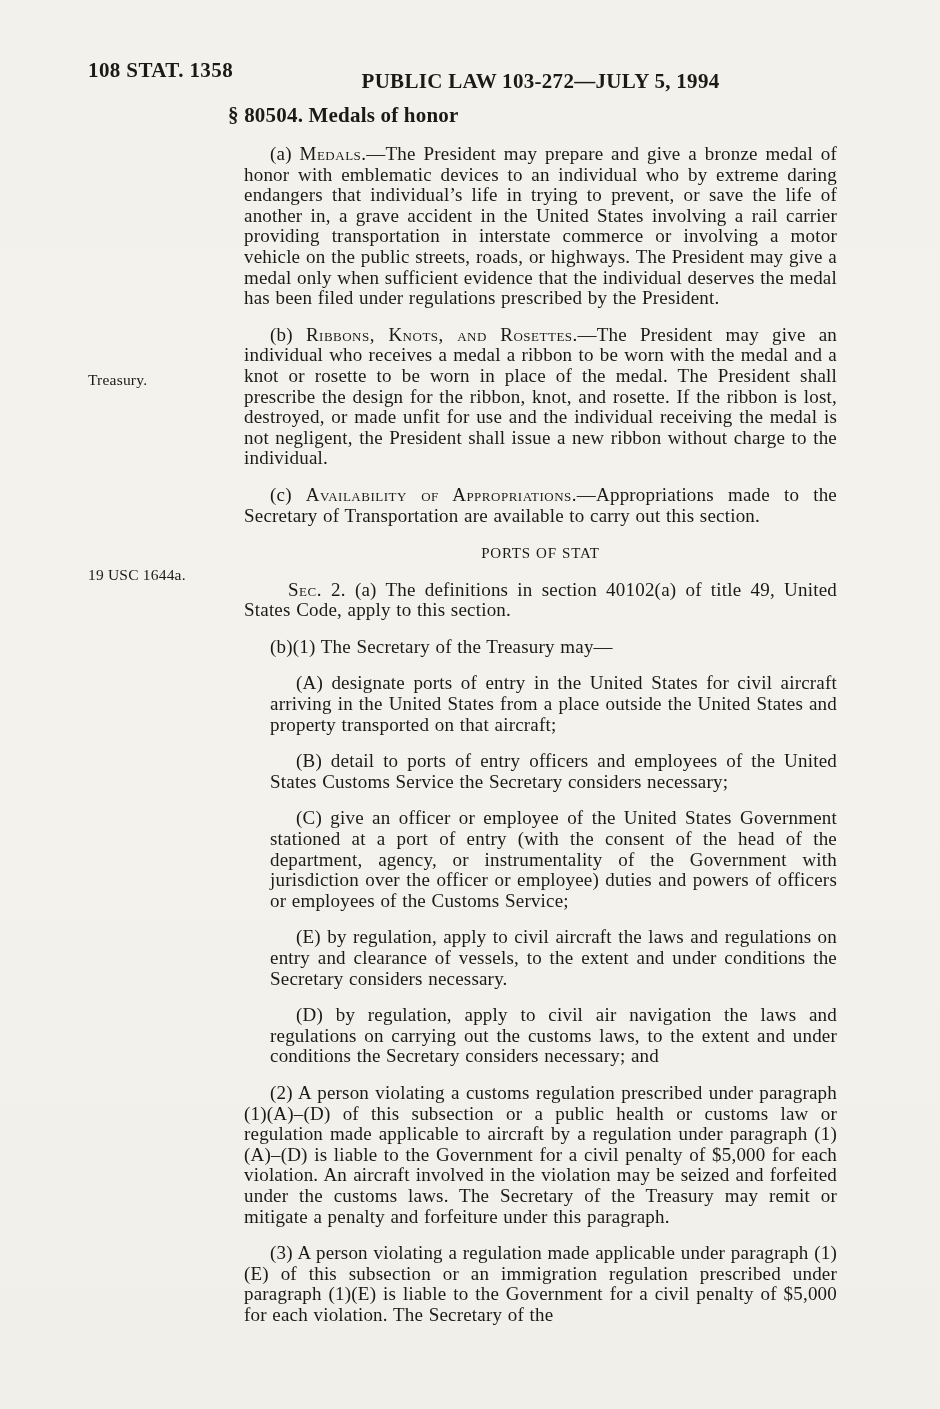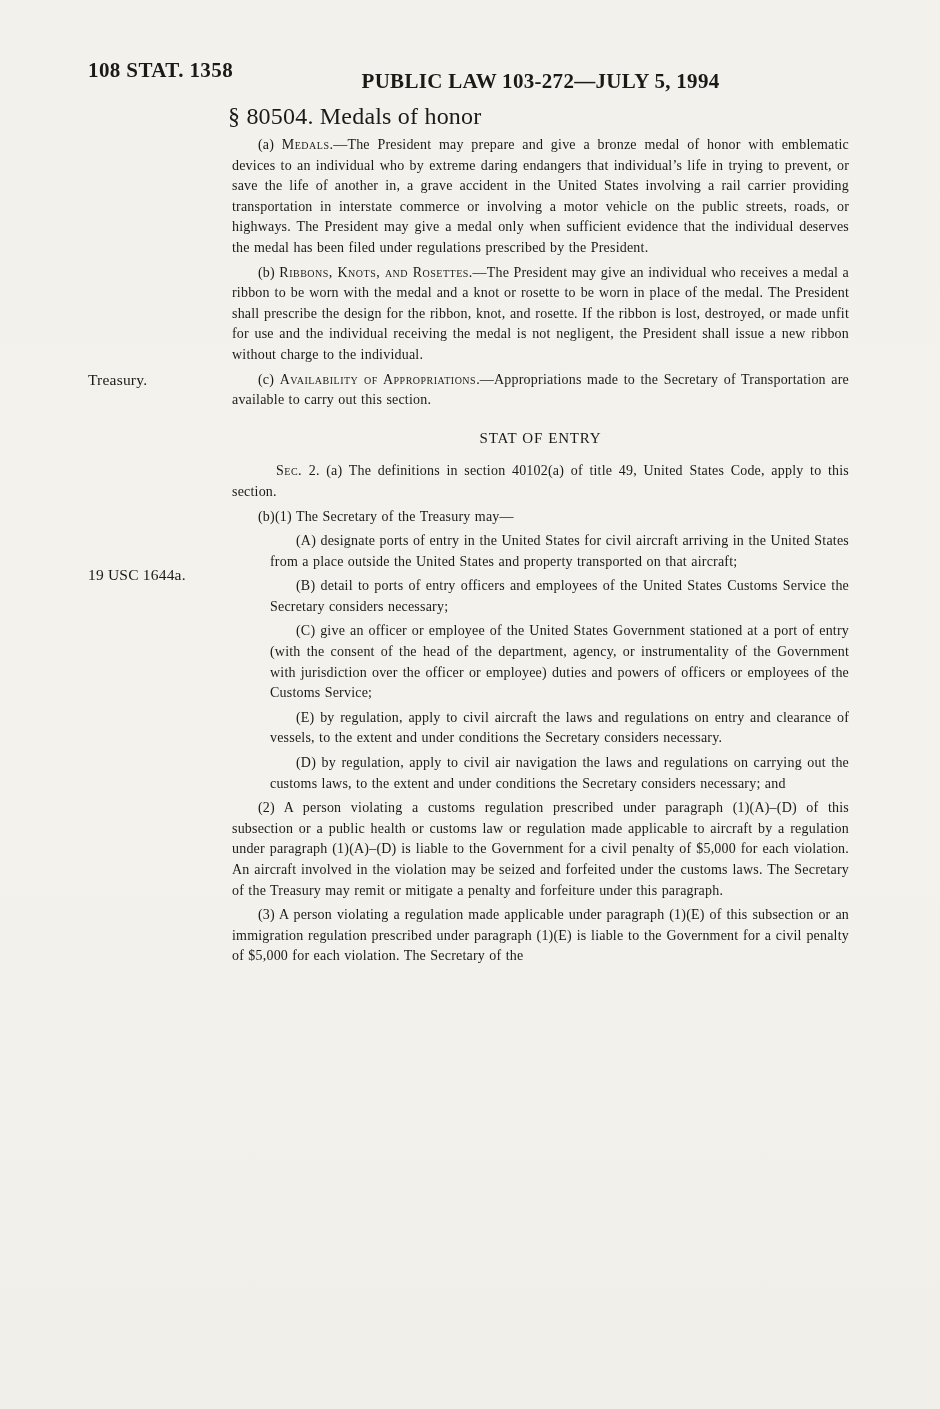--- a/index.html
+++ b/index.html
@@ -17,25 +17,25 @@
     font-size: 21px; font-weight: 700; letter-spacing: 0.4px;
   }
   .header-center {
     position: absolute; left: 228px; top: 69px; width: 625px;
     text-align: center; font-size: 21px; font-weight: 700; letter-spacing: 0.3px;
   }
   .body-col {
     position: absolute; left: 228px; top: 103px; width: 625px;
   }
   .sec-heading {
-    font-size: 24px; font-weight: 400; margin: 0 0 5px 0; letter-spacing: 0.2px;
+    font-size: 21px; font-weight: 700; margin: 0 0 5px 0; letter-spacing: 0.2px;
   }
   .para {
-    margin: 4px;
-    font-size: 14px;
+    margin: 16px;
+    font-size: 19px;
     line-height: 20.6px;
     text-align: justify;
     text-indent: 26px;
     letter-spacing: 0.2px;
     word-spacing: 0.6px;
   }
   .para.sub { margin-left: 42px; }
   .para.section-start { text-indent: 44px; }
   .para.center-heading {
     text-align: center; text-indent: 0;
@@ -62,21 +62,21 @@
       <div class="margin-note" style="top: 371px;">Treasury.</div>
       <div class="margin-note" style="top: 566px;">19 USC 1644a.</div>
     </div>
 
   <div class="body-col">
     <h2 class="sec-heading">§ 80504.  Medals of honor</h2>
     <div id="blocks">
         <p class="para body"><span>(a) </span><span class="sc">Medals</span><span>.—The President may prepare and give a bronze medal of honor with emblematic devices to an individual who by extreme daring endangers that individual’s life in trying to prevent, or save the life of another in, a grave accident in the United States involving a rail carrier providing transportation in interstate commerce or involving a motor vehicle on the public streets, roads, or highways. The President may give a medal only when sufficient evidence that the individual deserves the medal has been filed under regulations prescribed by the President.</span></p>
         <p class="para body"><span>(b) </span><span class="sc">Ribbons, Knots, and Rosettes</span><span>.—The President may give an individual who receives a medal a ribbon to be worn with the medal and a knot or rosette to be worn in place of the medal. The President shall prescribe the design for the ribbon, knot, and rosette. If the ribbon is lost, destroyed, or made unfit for use and the individual receiving the medal is not negligent, the President shall issue a new ribbon without charge to the individual.</span></p>
         <p class="para body"><span>(c) </span><span class="sc">Availability of Appropriations</span><span>.—Appropriations made to the Secretary of Transportation are available to carry out this section.</span></p>
-        <p class="para center-heading"><span>STAT OF ENTRY</span></p>
+        <p class="para center-heading"><span>PORTS OF STAT</span></p>
         <p class="para section-start"><span class="sc">Sec.</span><span> 2. (a) The definitions in section 40102(a) of title 49, United States Code, apply to this section.</span></p>
         <p class="para body"><span>(b)(1) The Secretary of the Treasury may—</span></p>
         <p class="para sub"><span>(A) designate ports of entry in the United States for civil aircraft arriving in the United States from a place outside the United States and property transported on that aircraft;</span></p>
         <p class="para sub"><span>(B) detail to ports of entry officers and employees of the United States Customs Service the Secretary considers necessary;</span></p>
         <p class="para sub"><span>(C) give an officer or employee of the United States Government stationed at a port of entry (with the consent of the head of the department, agency, or instrumentality of the Government with jurisdiction over the officer or employee) duties and powers of officers or employees of the Customs Service;</span></p>
         <p class="para sub"><span>(E) by regulation, apply to civil aircraft the laws and regulations on entry and clearance of vessels, to the extent and under conditions the Secretary considers necessary.</span></p>
         <p class="para sub"><span>(D) by regulation, apply to civil air navigation the laws and regulations on carrying out the customs laws, to the extent and under conditions the Secretary considers necessary; and</span></p>
         <p class="para body"><span>(2) A person violating a customs regulation prescribed under paragraph (1)(A)–(D) of this subsection or a public health or customs law or regulation made applicable to aircraft by a regulation under paragraph (1)(A)–(D) is liable to the Government for a civil penalty of $5,000 for each violation. An aircraft involved in the violation may be seized and forfeited under the customs laws. The Secretary of the Treasury may remit or mitigate a penalty and forfeiture under this paragraph.</span></p>
         <p class="para body"><span>(3) A person violating a regulation made applicable under paragraph (1)(E) of this subsection or an immigration regulation prescribed under paragraph (1)(E) is liable to the Government for a civil penalty of $5,000 for each violation. The Secretary of the</span></p>
       </div>

